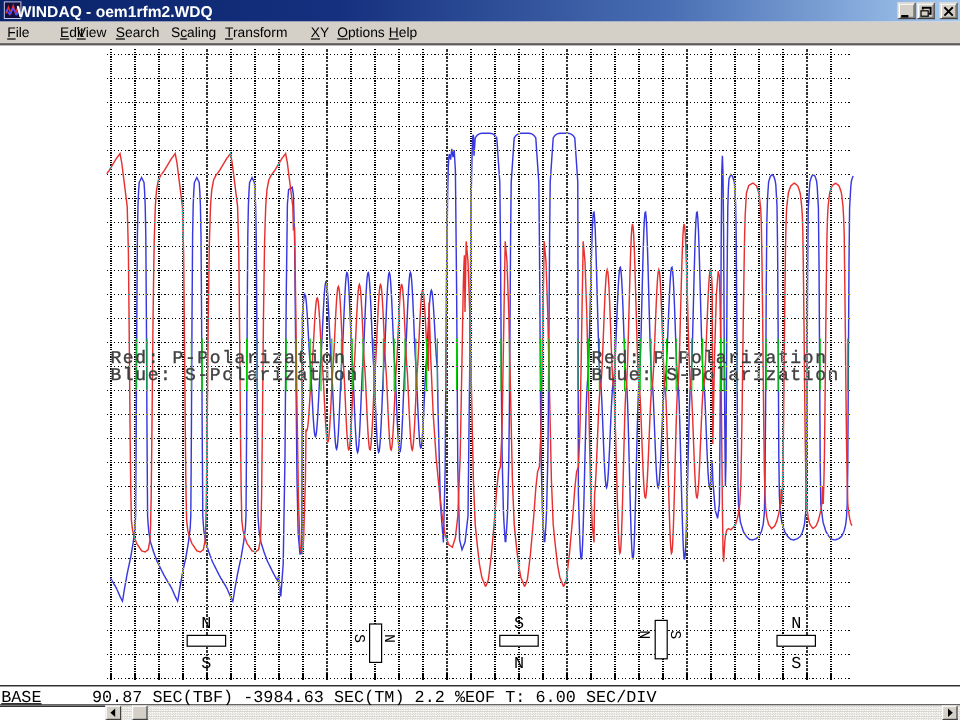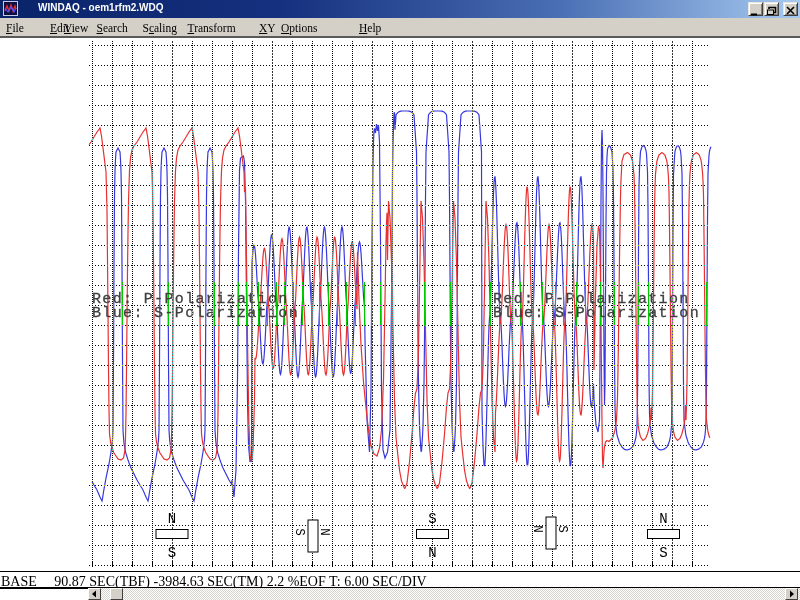--- a/index.html
+++ b/index.html
@@ -1,29 +1,29 @@
 <!DOCTYPE html>
 <html><head><meta charset="utf-8"><style>
 * { margin:0; padding:0; box-sizing:border-box; }
 body { width:800px; height:600px; overflow:hidden; font-family:"Liberation Sans",sans-serif; background:#fff; position:relative; }
 .titlebar { position:absolute; left:0; top:0; width:800px; height:18px; background:linear-gradient(90deg,#0a246a 0%,#15307e 35%,#4a6fb4 70%,#a6caf0 100%); }
 .ticon { position:absolute; left:3px; top:1px; width:15px; height:15px; }
-.ttext { position:absolute; left:38px; top:2px; color:#fff; font-weight:bold; font-size:10px; }
+.ttext { position:absolute; left:14px; top:2px; color:#fff; font-weight:bold; font-size:13px; }
 .wbtn { position:absolute; top:2px; width:15px; height:14px; background:#d4d0c8; border:1px solid; border-color:#e8e6e0 #404040 #404040 #e8e6e0; box-shadow:inset 1px 1px 0 #fff, inset -1px -1px 0 #808080; }
-.menubar { position:absolute; left:0; top:18px; width:800px; height:20px; background:#d4d0c8; border-bottom:2px solid #5a5a5a;font-family:Liberation Serif, serif; }
+.menubar { position:absolute; left:0; top:18px; width:800px; height:20px; background:#d4d0c8; border-bottom:2px solid #5a5a5a; }
 .mi { position:absolute; top:4px; font-size:11.5px; color:#000; }
 .mi u { text-decoration:underline; text-underline-offset:1px; }
 .chart { position:absolute; left:0; top:38px; width:800px; height:533px; background:#fff; }
 .chart svg { position:absolute; left:0; top:0; }
 .gridlayer { mix-blend-mode:difference; }
 .lab { font-family:"Liberation Mono",monospace; font-size:15px; letter-spacing:1.35px; fill:#404040; stroke:#404040; stroke-width:0.3; }
 .mg { font-family:"Liberation Mono",monospace; font-size:14px; fill:#000; }
 .mgr { font-family:"Liberation Mono",monospace; font-size:12.5px; fill:#000; }
 .statusbar { position:absolute; left:0; top:571px; width:800px; height:17px; background:#fff; border-top:1.5px solid #000; border-bottom:1.5px solid #000; }
-.stext { position:absolute; left:1px; top:1.5px; font-family:Liberation Serif, serif; font-size:14px; color:#000; white-space:pre; }
+.stext { position:absolute; left:1px; top:1.5px; font-family:Liberation Mono, monospace; font-size:14px; color:#000; white-space:pre; }
 .bottombar { position:absolute; left:0; top:588px; width:800px; height:12px; background:#fff; }
 .leftbox { position:absolute; left:0; top:0; width:88px; height:12px; background:#fff; border-top:1.2px solid #000; }
 .sbar { position:absolute; left:88px; top:0; width:712px; height:12px; background:repeating-conic-gradient(#fff 0% 25%, #d6d3cc 0% 50%) 0 0/2px 2px; }
 .sbtn { position:absolute; top:0; width:13px; height:12px; background:#d4d0c8; border:1px solid; border-color:#fff #404040 #404040 #fff; font-size:8px; line-height:10px; text-align:center; color:#000; }
 .thumb { position:absolute; left:22px; top:0; width:13px; height:12px; background:#d4d0c8; border:1px solid; border-color:#fff #404040 #404040 #fff; }
 </style></head><body>
 <div class="titlebar">
  <svg class="ticon" viewBox="0 0 15 15">
       <rect x="0" y="0" width="15" height="15" fill="#c8c8e8"></rect>
       <rect x="1" y="1" width="13" height="13" fill="#101040"></rect>
@@ -44,21 +44,21 @@
 </div>
 <div class="menubar">
  <div class="mi" style="left:6px;"><u>F</u>ile</div>
  <div class="mi" style="left:50px;"><u>E</u>dit</div>
  <div class="mi" style="left:64px;"><u>V</u>iew</div>
  <div class="mi" style="left:96.5px;"><u>S</u>earch</div>
  <div class="mi" style="left:142.5px;">S<u>c</u>aling</div>
  <div class="mi" style="left:187.5px;"><u>T</u>ransform</div>
  <div class="mi" style="left:259px;"><u>X</u>Y</div>
  <div class="mi" style="left:281px;"><u>O</u>ptions</div>
- <div class="mi" style="left:324px;margin-left:35px;"><u>H</u>elp</div>
+ <div class="mi" style="left:324px;"><u>H</u>elp</div>
 </div>
 <div class="chart">
  <svg width="800" height="533" viewBox="0 38 800 533">
   <polyline points="92,481.7 92.5,482.5 93,483.3 93.5,484.2 94,485 94.5,485.8 95,486.7 95.5,487.5 96,488.3 96.5,489.2 97,490 97.5,491.2 98,492.3 98.5,493.5 99,494.7 99.5,495.8 100,497 100.5,498 101,499 101.5,500 102,501 102.5,498.7 103,495.3 103.5,492 104,489.2 104.5,486.4 105,483.6 105.5,480.8 106,478 106.5,475.7 107,473.3 107.5,471 108,468.7 108.5,466.3 109,464 109.5,461 110,458 110.5,455 111,452 111.5,448 112,444 112.5,440 113,430 113.5,360 114,265 114.5,196.2 115,171 115.5,159.5 116,152 116.5,151 117,150 117.5,149 118,148 118.5,149 119,150 119.5,151 120,152 120.5,159.5 121,171 121.5,196.2 122,265 122.5,360 123,430 123.5,437.5 124,443.2 124.5,446.1 125,449.1 125.5,452 126,453.6 126.5,455.2 127,456.8 127.5,458.4 128,460 128.5,461.3 129,462.7 129.5,464 130,465.3 130.5,466.7 131,468 131.5,469 132,470 132.5,471 133,472 133.5,473 134,474 134.5,475 135,476 135.5,477 136,478 136.5,479 137,480 137.5,480.8 138,481.7 138.5,482.5 139,483.3 139.5,484.2 140,485 140.5,485.8 141,486.7 141.5,487.5 142,488.3 142.5,489.2 143,490 143.5,491.2 144,492.3 144.5,493.5 145,494.7 145.5,495.8 146,497 146.5,498 147,499 147.5,500 148,501 148.5,498.7 149,495.3 149.5,492 150,489.2 150.5,486.4 151,483.6 151.5,480.8 152,478 152.5,475.7 153,473.3 153.5,471 154,468.7 154.5,466.3 155,464 155.5,461 156,458 156.5,455 157,452 157.5,448 158,444 158.5,440 159,430 159.5,360 160,265 160.5,196.2 161,171 161.5,159.5 162,152 162.5,151 163,150 163.5,149 164,148 164.5,149 165,150 165.5,151 166,152 166.5,159.5 167,171 167.5,196.2 168,265 168.5,360 169,430 169.5,437.5 170,443.2 170.5,446.1 171,449.1 171.5,452 172,453.6 172.5,455.2 173,456.8 173.5,458.4 174,460 174.5,461.3 175,462.7 175.5,464 176,465.3 176.5,466.7 177,468 177.5,469 178,470 178.5,471 179,472 179.5,473 180,474 180.5,475 181,476 181.5,477 182,478 182.5,479 183,480 183.5,480.8 184,481.7 184.5,482.5 185,483.3 185.5,484.2 186,485 186.5,485.8 187,486.7 187.5,487.5 188,488.3 188.5,489.2 189,490 189.5,491.2 190,492.3 190.5,493.5 191,494.7 191.5,495.8 192,497 192.5,498 193,499 193.5,500 194,501 194.5,498.7 195,495.3 195.5,492 196,489.2 196.5,486.4 197,483.6 197.5,480.8 198,478 198.5,475.7 199,473.3 199.5,471 200,468.7 200.5,466.3 201,464 201.5,461 202,458 202.5,455 203,452 203.5,448 204,444 204.5,440 205,430 205.5,360 206,265 206.5,196.2 207,171 207.5,159.5 208,152 208.5,151 209,150 209.5,149 210,148 210.5,149 211,150 211.5,151 212,152 212.5,159.5 213,171 213.5,196.2 214,265 214.5,360 215,430 215.5,437.5 216,443.2 216.5,446.1 217,449.1 217.5,452 218,453.6 218.5,455.2 219,456.8 219.5,458.4 220,460 220.5,461.3 221,462.7 221.5,464 222,465.3 222.5,466.7 223,468 223.5,469 224,470 224.5,471 225,472 225.5,473 226,474 226.5,475 227,476 227.5,477 228,478 228.5,479 229,480 229.5,480.8 230,481.7 230.5,482.5 231,483.3 231.5,484.2 232,480 234,497 236,470 237.5,380 238.5,250 239.5,170 240.5,158 243.5,156 244.5,162 245.5,200 246.5,300 247.5,400 248.5,445 250,462 251.5,458 252,263.4 252.5,256.1 253,250.4 253.5,246.7 254,245.2 254.5,246.1 255,249.3 255.5,254.6 256,261.7 256.5,270.2 257,279.5 257.5,288.9 258,297.3 258.5,302.8 259,310 259.5,319.2 260,329.1 260.5,338.8 261,347.6 261.5,354.9 262,360.3 262.5,363.3 263,363.9 263.5,361.8 264,357.4 264.5,350.7 265,342.3 265.5,332.6 266,322.4 266.5,312.4 267,304.1 267.5,298.5 268,289.5 268.5,279 269,268.3 269.5,258.1 270,249.1 270.5,242 271,237.2 271.5,235 272,235.5 272.5,238.8 273,244.7 273.5,252.7 274,262.5 274.5,273.3 275,284.4 275.5,294.7 276,302 276.5,309.4 277,319.9 277.5,331.4 278,342.9 278.5,353.4 279,362.3 279.5,369 280,373.1 280.5,374.3 281,372.5 281.5,367.8 282,360.5 282.5,351 283,339.9 283.5,328.1 284,316.3 284.5,306.1 285,299.6 285.5,289.8 286,278.1 286.5,265.9 287,254.2 287.5,243.9 288,235.7 288.5,230 289,227.2 289.5,227.6 290,230.9 290.5,237.1 291,245.8 291.5,256.4 292,268.3 292.5,280.5 293,292 293.5,301 294,307.9 294.5,318.8 295,330.8 295.5,342.9 296,354.1 296.5,363.6 297,370.9 297.5,375.5 298,377 298.5,375.5 299,370.9 299.5,363.6 300,354.1 300.5,342.9 301,330.8 301.5,318.8 302,307.9 302.5,301 303,292 303.5,280.5 304,268.3 304.5,256.4 305,245.8 305.5,237.1 306,230.9 306.5,227.6 307,227.2 307.5,230 308,235.7 308.5,243.9 309,254.2 309.5,265.9 310,278.1 310.5,289.8 311,299.6 311.5,306.1 312,316.4 312.5,328.4 313,340.5 313.5,352 314,361.9 314.5,369.7 315,374.8 315.5,376.9 316,376 316.5,372 317,365.3 317.5,356.2 318,345.3 318.5,333.3 319,321.1 319.5,309.9 320,302 320.5,294.1 321,282.9 321.5,270.7 322,258.7 322.5,247.8 323,238.7 323.5,232 324,228 324.5,227.1 325,229.2 325.5,234.3 326,242.1 326.5,252 327,263.5 327.5,275.6 328,287.6 328.5,297.9 329,304.4 329.5,314.2 330,325.9 330.5,338.1 331,349.8 331.5,360.1 332,368.3 332.5,374 333,376.8 333.5,376.4 334,373.1 334.5,366.9 335,358.2 335.5,347.6 336,335.7 336.5,323.5 337,312 337.5,303 338,296.1 338.5,285.2 339,273.2 339.5,261.1 340,249.9 340.5,240.4 341,233.1 341.5,228.5 342,227 342.5,228.5 343,233.1 343.5,240.4 344,249.9 344.5,261.1 345,273.2 345.5,285.2 346,296.1 346.5,303 347,312 347.5,323.5 348,335.7 348.5,347.2 349,357.2 349.5,365.2 350,370.6 350.5,373.2 351,372.9 351.5,369.6 352,363.7 352.5,355.6 353,345.7 353.5,334.7 354,323.5 354.5,312.8 355,304.1 355.5,298.4 356,289.5 356.5,279.5 357,269.4 357.5,260.2 358,252.4 358.5,246.6 359,243 359.5,241.9 360,243.3 360.5,247.1 361,252.9 361.5,260.4 362,269.2 362.5,278.5 363,287.8 363.5,296.2 364,302 364.5,307.7 365,340 365.5,360 366,380 366.5,400 367,420 367.5,426.4 368,432.8 368.5,439.2 369,445.6 369.5,452 370,431.3 370.5,410.7 371,390 371.5,315 372,240 372.5,201.7 373,163.3 373.5,141.7 374,131.2 374.5,128.4 375,130.7 375.5,133 376,128.5 376.5,124 377,127.5 377.5,131 378,128 378.5,125 379,133.5 379.5,142 380,191 380.5,240 381,315 381.5,390 382,410 382.5,430 383,450 383.5,452 384,454 384.5,456 385,458 385.5,456.8 386,455.6 386.5,454.4 387,453.2 387.5,452 388,447.6 388.5,443.2 389,438.8 389.5,434.4 390,430 390.5,386.7 391,343.3 391.5,300 392,236.4 392.5,172.7 393,144.7 393.5,125.5 394,113.5 394.5,112.3 395,129.8 395.5,122.4 396,115 396.5,114.2 397,113.5 397.5,112.9 398,112.5 398.5,112.1 399,111.8 399.5,111.6 400,111.4 400.5,111.2 401,111.2 401.5,111.1 402,111 402.5,111 403,111 403.5,111 404,111 404.5,111 405,111 405.5,111 406,111 406.5,111 407,111 407.5,111 408,111 408.5,111.1 409,111.2 409.5,111.2 410,111.4 410.5,111.6 411,111.8 411.5,112.1 412,112.5 412.5,112.9 413,113.5 413.5,114.2 414,115 414.5,122.4 415,129.8 415.5,137.2 416,144.6 416.5,152 417,198 417.5,269.7 418,341.3 418.5,382.9 419,404.3 419.5,425.7 420,436.1 420.5,443.6 421,451.2 421.5,451.2 422,443.6 422.5,436.1 423,425.7 423.5,404.3 424,382.9 424.5,341.3 425,269.7 425.5,198 426,152 426.5,144.6 427,137.2 427.5,129.8 428,122.4 428.5,115 429,114.2 429.5,113.5 430,112.9 430.5,112.5 431,112.1 431.5,111.8 432,111.6 432.5,111.4 433,111.2 433.5,111.2 434,111.1 434.5,111 435,111 435.5,111 436,111 436.5,111 437,111 437.5,111 438,111 438.5,111 439,111 439.5,111 440,111 440.5,111 441,111.1 441.5,111.2 442,111.2 442.5,111.4 443,111.6 443.5,111.8 444,112.1 444.5,112.5 445,112.9 445.5,113.5 446,114.2 446.5,115 447,122.4 447.5,129.8 448,137.2 448.5,144.6 449,152 449.5,198 450,269.7 450.5,341.3 451,382.9 451.5,404.3 452,425.7 452.5,436.1 453,443.6 453.5,451.2 454,451.2 454.5,443.6 455,436.1 455.5,425.7 456,404.3 456.5,382.9 457,341.3 457.5,269.7 458,198 458.5,152 459,144.6 459.5,137.2 460,129.8 460.5,122.4 461,115 461.5,114.2 462,113.5 462.5,112.9 463,112.5 463.5,112.1 464,111.8 464.5,111.6 465,111.4 465.5,111.2 466,111.2 466.5,111.1 467,111 467.5,111 468,111 468.5,111 469,111 469.5,111 470,111 470.5,111 471,111 471.5,111 472,111 472.5,111 473,111 473.5,111.1 474,111.2 474.5,111.2 475,111.4 475.5,111.6 476,111.8 476.5,112.1 477,112.5 477.5,112.9 478,113.5 478.5,114.2 479,115 479.5,122.4 480,129.8 480.5,137.2 481,144.6 481.5,152 482,411.4 482.5,429.9 483,445.7 483.5,457.5 484,464.5 484.5,466.2 485,462.4 485.5,453.2 486,439.2 486.5,421.5 487,401.2 487.5,379.9 488,359.2 488.5,340.8 489,326.6 489.5,318.6 490,314.4 490.5,303 491,286.8 491.5,267.5 492,247 492.5,226.8 493,208.6 493.5,193.7 494,183 494.5,177.2 495,176.8 495.5,181.5 496,191.1 496.5,204.7 497,221.4 497.5,239.9 498,258.9 498.5,277.2 499,293.5 499.5,306.6 500,315.3 500.5,318.4 501,324 501.5,333.7 502,345.6 502.5,358.6 503,371.4 503.5,383.2 504,393.1 504.5,400.5 505,405 505.5,406.4 506,404.7 506.5,400.1 507,393 507.5,383.8 508,373.1 508.5,361.7 509,350.1 509.5,339.2 510,329.7 510.5,322.4 511,318.3 511.5,316.1 512,310.2 512.5,301.4 513,290.6 513.5,278.6 514,266.2 514.5,254 515,243 515.5,233.8 516,227 516.5,223.2 517,222.7 517.5,225.7 518,232 518.5,241.3 519,253.1 519.5,266.7 520,280.9 520.5,294.6 521,306.6 521.5,315.2 522,318.4 522.5,324.9 523,336.9 523.5,352.8 524,371.4 524.5,391.4 525,411.4 525.5,429.9 526,445.7 526.5,457.5 527,464.5 527.5,466.2 528,462.4 528.5,453.2 529,439.2 529.5,421.5 530,401.2 530.5,379.9 531,359.2 531.5,340.8 532,326.6 532.5,318.6 533,314.4 533.5,303 534,286.8 534.5,267.5 535,247 535.5,226.8 536,208.6 536.5,193.7 537,183 537.5,177.2 538,176.8 538.5,181.5 539,191.1 539.5,204.7 540,221.4 540.5,239.9 541,258.9 541.5,277.2 542,293.5 542.5,306.6 543,315.3 543.5,318.4 544,324 544.5,333.7 545,345.6 545.5,358.6 546,371.4 546.5,383.2 547,393.1 547.5,400.5 548,405 548.5,406.4 549,404.7 549.5,400.1 550,393 550.5,383.8 551,373.1 551.5,361.7 552,350.1 552.5,339.2 553,329.7 553.5,322.4 554,318.3 554.5,316.1 555,310.2 555.5,301.4 556,290.6 556.5,278.6 557,266.2 557.5,254 558,243 558.5,233.8 559,227 559.5,223.2 560,222.7 560.5,225.7 561,232 561.5,241.3 562,253.1 562.5,266.7 563,280.9 563.5,294.6 564,306.6 564.5,315.2 565,318.4 565.5,324.9 566,336.9 566.5,352.8 567,371.4 567.5,391.4 568,411.4 568.5,429.9 569,445.7 569.5,457.5 570,464.5 570.5,466.2 571,462.4 571.5,453.2 572,439.2 572.5,421.5 573,401.2 573.5,379.9 574,359.2 574.5,340.8 575,326.6 575.5,318.6 576,314.4 576.5,303 577,286.8 577.5,267.5 578,247 578.5,226.8 579,208.6 579.5,193.7 580,183 580.5,177.2 581,176.8 581.5,181.5 582,191.1 582.5,204.7 583,221.4 583.5,239.9 584,258.9 584.5,277.2 585,293.5 585.5,306.6 586,315.3 586.5,318.4 587,324 587.5,333.7 588,345.6 588.5,358.6 589,371.4 589.5,383.2 590,393.1 590.5,400.5 591,405 591.5,406.4 592,404.7 592.5,400.1 593,393 593.5,383.8 594,400 594.5,406.2 595,412.5 595.5,418.8 596,425 596.5,426.8 597,428.5 597.5,430.2 598,432 598.5,428 599,424 599.5,420 600,363.7 600.5,292.9 601,200 601.5,142.5 602,129.9 602.5,144.3 603,192.9 603.5,282.1 604,354.3 604.5,405 605,384 605.5,296.7 606,220.4 606.5,172.6 607,156.8 607.5,149 608,147.8 608.5,146.7 609,145.5 609.5,146 610,146.5 610.5,147 611,148.7 611.5,150.3 612,152 612.5,160.8 613,169.7 613.5,197 614,265 614.5,360 615,406.7 615.5,422.5 616,426.7 616.5,430.8 617,435 617.5,436.6 618,438.2 618.5,439.8 619,441.4 619.5,443 620,443.8 620.5,444.6 621,445.4 621.5,446.2 622,447 622.5,447.5 623,448 623.5,448.5 624,449 624.5,449.5 625,449.6 625.5,449.7 626,449.8 626.5,449.9 627,450 627.5,449.8 628,449.7 628.5,449.5 629,449.3 629.5,449.2 630,449 630.5,448.6 631,448.2 631.5,447.8 632,447.4 632.5,447 633,446 633.5,445 634,444 634.5,443 635,441 635.5,439 636,437 636.5,432 637,427 637.5,400 638,340 638.5,247.5 639,186 639.5,167.9 640,159.1 640.5,151.7 641,150 641.5,148.3 642,146.9 642.5,146.4 643,145.9 643.5,145.6 644,146.1 644.5,146.6 645,147.3 645.5,149 646,150.7 646.5,153.8 647,162.6 647.5,171.5 648,208 648.5,282.5 649,380 649.5,413.3 650,423.3 650.5,427.5 651,431.7 651.5,435.3 652,436.9 652.5,438.5 653,440.1 653.5,441.7 654,443.2 654.5,444 655,444.8 655.5,445.6 656,446.4 656.5,447.1 657,447.6 657.5,448.1 658,448.6 658.5,449.1 659,449.5 659.5,449.6 660,449.7 660.5,449.8 661,449.9 661.5,450 662,449.8 662.5,449.6 663,449.5 663.5,449.3 664,449.1 664.5,448.9 665,448.5 665.5,448.1 666,447.7 666.5,447.3 667,446.8 667.5,445.8 668,444.8 668.5,443.8 669,442.6 669.5,440.6 670,438.6 670.5,436 671,431 671.5,426 672,393.3 672.5,320 673,230 673.5,175 674,166.2 674.5,157.3 675,151.3 675.5,149.7 676,148 676.5,146.8 677,146.3 677.5,145.8 678,145.7 678.5,146.2 679,146.7 679.5,147.7 680,149.3 680.5,151 681,155.5 681.5,164.4 682,173.2 682.5,219 683,300 683.5,386.7 684,420 684.5,424.2 685,428.3 685.5,432.5 686,435.6 686.5,437.2 687,438.8 687.5,440.4 688,442 688.5,443.3 689,444.1 689.5,444.9 690,445.7 690.5,446.5 691,447.2 691.5,447.7 692,448.2 692.5,448.7 693,449.2 693.5,449.5 694,449.6 694.5,449.7 695,449.8 695.5,449.9 696,449.9 696.5,449.8 697,449.6 697.5,449.4 698,449.3 698.5,449.1 699,448.8 699.5,448.4 700,448 700.5,447.6 701,447.2 701.5,446.6 702,445.6 702.5,444.6 703,443.6 703.5,442.2 704,440.2 704.5,438.2 705,435 705.5,430 706,420 706.5,386.7 707,300 707.5,219 708,173.2 708.5,164.4 709,155.5 709.5,151 710,149.3 710.5,147.7 711,146.7" fill="none" stroke="#3838e0" stroke-width="1.2"></polyline>
   <polyline points="89,144.7 89.5,144 90,143.3 90.5,142.7 91,142 91.5,141.2 92,140.3 92.5,139.5 93,138.7 93.5,137.8 94,137 94.5,136.2 95,135.3 95.5,134.5 96,133.7 96.5,132.8 97,132 97.5,131.3 98,130.7 98.5,130 99,129.3 99.5,128.7 100,128 100.5,130.7 101,133.3 101.5,136 102,140 102.5,144 103,148 103.5,152 104,156 104.5,160 105,164 105.5,168 106,172 106.5,191 107,210 107.5,260 108,312.5 108.5,368.8 109,409.7 109.5,433.7 110,437.8 110.5,442 111,444 111.5,446 112,448 112.5,449.2 113,450.5 113.5,451.8 114,453 114.5,453.8 115,454.5 115.5,455.2 116,456 116.5,456.8 117,457.5 117.5,458.2 118,459 118.5,459.2 119,459.3 119.5,459.5 120,459.7 120.5,459.8 121,460 121.5,459.6 122,459.2 122.5,458.8 123,458.4 123.5,458 124,455.3 124.5,452.7 125,450 125.5,437.5 126,413.3 126.5,370 127,320 127.5,270 128,232.5 128.5,201.7 129,185.2 129.5,170.7 130,164.4 130.5,158 131,155.3 131.5,152.7 132,150 132.5,149 133,148 133.5,147 134,146 134.5,145.3 135,144.7 135.5,144 136,143.3 136.5,142.7 137,142 137.5,141.2 138,140.3 138.5,139.5 139,138.7 139.5,137.8 140,137 140.5,136.2 141,135.3 141.5,134.5 142,133.7 142.5,132.8 143,132 143.5,131.3 144,130.7 144.5,130 145,129.3 145.5,128.7 146,128 146.5,130.7 147,133.3 147.5,136 148,140 148.5,144 149,148 149.5,152 150,156 150.5,160 151,164 151.5,168 152,172 152.5,191 153,210 153.5,260 154,312.5 154.5,368.8 155,409.7 155.5,433.7 156,437.8 156.5,442 157,444 157.5,446 158,448 158.5,449.2 159,450.5 159.5,451.8 160,453 160.5,453.8 161,454.5 161.5,455.2 162,456 162.5,456.8 163,457.5 163.5,458.2 164,459 164.5,459.2 165,459.3 165.5,459.5 166,459.7 166.5,459.8 167,460 167.5,459.6 168,459.2 168.5,458.8 169,458.4 169.5,458 170,455.3 170.5,452.7 171,450 171.5,437.5 172,413.3 172.5,370 173,320 173.5,270 174,232.5 174.5,201.7 175,185.2 175.5,170.7 176,164.4 176.5,158 177,155.3 177.5,152.7 178,150 178.5,149 179,148 179.5,147 180,146 180.5,145.3 181,144.7 181.5,144 182,143.3 182.5,142.7 183,142 183.5,141.2 184,140.3 184.5,139.5 185,138.7 185.5,137.8 186,137 186.5,136.2 187,135.3 187.5,134.5 188,133.7 188.5,132.8 189,132 189.5,131.3 190,130.7 190.5,130 191,129.3 191.5,128.7 192,128 192.5,130.7 193,133.3 193.5,136 194,140 194.5,144 195,148 195.5,152 196,156 196.5,160 197,164 197.5,168 198,172 198.5,191 199,210 199.5,260 200,312.5 200.5,368.8 201,409.7 201.5,433.7 202,437.8 202.5,442 203,444 203.5,446 204,448 204.5,449.2 205,450.5 205.5,451.8 206,453 206.5,453.8 207,454.5 207.5,455.2 208,456 208.5,456.8 209,457.5 209.5,458.2 210,459 210.5,459.2 211,459.3 211.5,459.5 212,459.7 212.5,459.8 213,460 213.5,459.6 214,459.2 214.5,458.8 215,458.4 215.5,458 216,455.3 216.5,452.7 217,450 217.5,437.5 218,413.3 218.5,370 219,320 219.5,270 220,232.5 220.5,201.7 221,185.2 221.5,170.7 222,164.4 222.5,158 223,155.3 223.5,152.7 224,150 224.5,149 225,148 225.5,147 226,146 226.5,145.3 227,144.7 227.5,144 228,143.3 228.5,142.7 229,142 229.5,141.2 230,140.3 230.5,139.5 231,138.7 231.5,137.8 232,137 232.5,136.2 233,135.3 233.5,134.5 234,133.7 234.5,132.8 235,132 235.5,131.3 236,130.7 236.5,130 237,129.3 237.5,128.7 238,128 238.5,130.7 239,133.3 239.5,136 240,140 240.5,144 241,148 241.5,152 242,156 242.5,160 243,164 243.5,168 244,172 244.5,191 245.5,190 246.5,260 247.5,340 248.8,420 250,455 251.5,462 253,450 254.5,400 255,357.7 255.5,359 256,358.2 256.5,355.2 257,350.3 257.5,343.6 258,335.7 258.5,327 259,318.3 259.5,310.4 260,305.3 260.5,298.6 261,289.9 261.5,280.7 262,271.7 262.5,263.4 263,256.6 263.5,251.6 264,248.8 264.5,248.3 265,250.2 265.5,254.3 266,260.5 266.5,268.4 267,277.4 267.5,287 268,296.3 268.5,304.1 269,309.3 269.5,317.7 270,327.4 270.5,337.4 271,346.9 271.5,355.3 272,361.9 272.5,366.4 273,368.5 273.5,367.9 274,364.9 274.5,359.4 275,351.9 275.5,342.8 276,332.7 276.5,322.4 277,312.8 277.5,306 278,299.1 278.5,289.3 279,278.6 279.5,267.9 280,258.1 280.5,249.8 281,243.6 281.5,239.8 282,238.7 282.5,240.4 283,244.7 283.5,251.5 284,260.4 284.5,270.7 285,281.7 285.5,292.7 286,302.2 286.5,308.2 287,317.2 287.5,328 288,339.3 288.5,350 289,359.4 289.5,367 290,372.2 290.5,374.8 291,374.5 291.5,371.4 292,365.7 292.5,357.7 293,347.9 293.5,337 294,325.8 294.5,315.2 295,306.9 295.5,300.5 296,290.6 296.5,279.5 297,268.4 297.5,258.1 298,249.3 298.5,242.6 299,238.4 299.5,237 300,238.4 300.5,242.6 301,249.3 301.5,258.1 302,268.4 302.5,279.5 303,290.6 303.5,300.5 304,306.9 304.5,315.2 305,325.8 305.5,337 306,347.9 306.5,357.7 307,365.7 307.5,371.4 308,374.5 308.5,374.8 309,372.2 309.5,367 310,359.4 310.5,350 311,339.3 311.5,328 312,317.2 312.5,308.2 313,302.2 313.5,292.7 314,281.7 314.5,270.5 315,260 315.5,250.9 316,243.7 316.5,239 317,237.1 317.5,237.9 318,241.6 318.5,247.8 319,256.2 319.5,266.2 320,277.2 320.5,288.4 321,298.7 321.5,306 322,313.3 322.5,323.6 323,334.8 323.5,345.8 324,355.8 324.5,364.2 325,370.4 325.5,374.1 326,374.9 326.5,373 327,368.3 327.5,361.1 328,352 328.5,341.5 329,330.3 329.5,319.3 330,309.8 330.5,303.8 331,294.8 331.5,284 332,272.7 332.5,262 333,252.6 333.5,245 334,239.8 334.5,237.2 335,237.5 335.5,240.6 336,246.3 336.5,254.3 337,264.1 337.5,275 338,286.2 338.5,296.8 339,305.1 339.5,311.5 340,321.4 340.5,332.5 341,343.6 341.5,353.9 342,362.7 342.5,369.4 343,373.6 343.5,375 344,373.6 344.5,369.4 345,362.7 345.5,353.9 346,343.6 346.5,332.5 347,321.4 347.5,311.5 348,305.1 348.5,296.9 349,286.5 349.5,275.8 350,265.5 350.5,256.6 351,249.4 351.5,244.6 352,242.2 352.5,242.6 353,245.5 353.5,250.8 354,258.1 354.5,267 355,276.8 355.5,286.8 356,296.3 356.5,304.1 357,309.2 357.5,252 358,268 358.5,284 359,300 359.5,311.2 360,322.5 360.5,333.8 361,345 361.5,352.4 362,359.8 362.5,367.2 363,374.6 363.5,382 364,387.2 364.5,392.4 365,397.6 365.5,402.8 366,408 366.5,412.4 367,416.8 367.5,421.2 368,425.6 368.5,430 369,433.2 369.5,436.4 370,439.6 370.5,442.8 371,446 371.5,447.3 372,448.7 372.5,450 373,451.3 373.5,452.7 374,454 374.5,454.3 375,454.7 375.5,455 376,455.3 376.5,455.7 377,456 377.5,454.4 378,452.8 378.5,451.2 379,449.6 379.5,448 380,443.5 380.5,439 381,434.5 381.5,430 382,417.5 382.5,405 383,392.5 383.5,380 384,353.3 384.5,326.7 385,300 385.5,270.8 386,241.7 386.5,223.5 387,212.8 387.5,260 388,230 388.5,201 389,206.7 389.5,212.3 390,218 390.5,232.7 391,247.3 391.5,262 392,284.7 392.5,307.3 393,330 393.5,353.3 394,376.7 394.5,400 395,412.3 395.5,424.7 396,437 396.5,442 397,447 397.5,452 398,456.5 398.5,461 399,465.5 399.5,470 400,472.8 400.5,475.5 401,478.2 401.5,481 402,482.2 402.5,483.5 403,484.7 403.5,485.9 404,487.2 404.5,488.4 405,488.3 405.5,487 406,485.7 406.5,484.3 407,483 407.5,478.8 408,474.6 408.5,470.4 409,466.2 409.5,462 410,456.4 410.5,450.8 411,445.2 411.5,439.6 412,434 412.5,427.2 413,420.5 413.5,413.8 414,407 414.5,402.3 415,397.7 415.5,393 416,391.7 416.5,390.3 417,389 417.5,377.8 418,366.7 418.5,348.3 419,319.2 419.5,290 420,260 420.5,230 421,201 421.5,206.7 422,212.3 422.5,218 423,232.7 423.5,247.3 424,262 424.5,284.7 425,307.3 425.5,330 426,353.3 426.5,376.7 427,400 427.5,412.3 428,424.7 428.5,437 429,442 429.5,447 430,452 430.5,456.5 431,461 431.5,465.5 432,470 432.5,472.8 433,475.5 433.5,478.2 434,481 434.5,482.2 435,483.5 435.5,484.7 436,485.9 436.5,487.2 437,488.4 437.5,488.3 438,487 438.5,485.7 439,484.3 439.5,483 440,478.8 440.5,474.6 441,470.4 441.5,466.2 442,462 442.5,456.4 443,450.8 443.5,445.2 444,439.6 444.5,434 445,427.2 445.5,420.5 446,413.8 446.5,407 447,402.3 447.5,397.7 448,393 448.5,391.7 449,390.3 449.5,389 450,377.8 450.5,366.7 451,348.3 451.5,319.2 452,290 452.5,260 453,230 453.5,201 454,206.7 454.5,212.3 455,218 455.5,232.7 456,247.3 456.5,262 457,284.7 457.5,307.3 458,330 458.5,353.3 459,376.7 459.5,400 460,412.3 460.5,424.7 461,437 461.5,442 462,447 462.5,452 463,456.5 463.5,461 464,465.5 464.5,470 465,472.8 465.5,475.5 466,478.2 466.5,481 467,482.2 467.5,483.5 468,484.7 468.5,485.9 469,487.2 469.5,488.4 470,488.3 470.5,487 471,485.7 471.5,484.3 472,483 472.5,478.8 473,474.6 473.5,470.4 474,466.2 474.5,462 475,456.4 475.5,450.8 476,445.2 476.5,439.6 477,434 477.5,427.2 478,420.5 478.5,413.8 479,407 479.5,402.3 480,397.7 480.5,393 481,391.7 481.5,390.3 482,389 482.5,377.8 483,366.7 483.5,348.3 484,319.2 484.5,290 485,260 485.5,230 486,201 486.5,206.7 487,212.3 487.5,218 488,232.7 488.5,247.3 489,262 489.5,284.7 490,307.3 490.5,330 491,353.3 491.5,376.7 492,400 492.5,412.3 493,424.7 493.5,437 494,442 494.5,447 495,452 495.5,412.1 496,406.3 496.5,397.9 497,387.5 497.5,375.7 498,363.3 498.5,351.1 499,340 499.5,330.7 500,324.2 500.5,321.8 501,317.6 501.5,309.7 502,299.4 502.5,287.4 503,274.6 503.5,261.8 504,249.9 504.5,239.6 505,231.7 505.5,226.5 506,224.7 506.5,226.3 507,231.4 507.5,239.6 508,250.6 508.5,263.6 509,277.6 509.5,291.8 510,304.7 510.5,315.2 511,321.4 511.5,324.5 512,333.3 512.5,346.5 513,363 513.5,381.3 514,400.3 514.5,418.6 515,434.8 515.5,447.9 516,456.9 516.5,461.1 517,460.1 517.5,454 518,443.2 518.5,428.3 519,410.5 519.5,390.9 520,371 520.5,352.4 521,336.8 521.5,325.8 522,321.6 522.5,314.5 523,301.5 523.5,284.7 524,265.8 524.5,246.3 525,227.8 525.5,211.5 526,198.8 526.5,190.3 527,186.7 527.5,188.2 528,194.4 528.5,205.1 529,219.3 529.5,236 530,254.1 530.5,272.4 531,289.4 531.5,304.1 532,315.2 532.5,321.4 533,324.3 533.5,332.1 534,343.1 534.5,356 535,369.6 535.5,382.7 536,394.4 536.5,404 537,410.8 537.5,414.5 538,414.9 538.5,412.1 539,406.3 539.5,397.9 540,387.5 540.5,375.7 541,363.3 541.5,351.1 542,340 542.5,330.7 543,324.2 543.5,321.8 544,317.6 544.5,309.7 545,299.4 545.5,287.4 546,274.6 546.5,261.8 547,249.9 547.5,239.6 548,231.7 548.5,226.5 549,224.7 549.5,226.3 550,231.4 550.5,239.6 551,250.6 551.5,263.6 552,277.6 552.5,291.8 553,304.7 553.5,315.2 554,321.4 554.5,324.5 555,333.3 555.5,346.5 556,363 556.5,381.3 557,400.3 557.5,418.6 558,434.8 558.5,447.9 559,456.9 559.5,461.1 560,460.1 560.5,454 561,443.2 561.5,428.3 562,410.5 562.5,390.9 563,371 563.5,352.4 564,336.8 564.5,325.8 565,321.6 565.5,314.5 566,301.5 566.5,284.7 567,265.8 567.5,246.3 568,227.8 568.5,211.5 569,198.8 569.5,190.3 570,186.7 570.5,188.2 571,194.4 571.5,205.1 572,219.3 572.5,236 573,254.1 573.5,272.4 574,289.4 574.5,304.1 575,315.2 575.5,321.4 576,324.3 576.5,332.1 577,343.1 577.5,356 578,369.6 578.5,382.7 579,394.4 579.5,404 580,410.8 580.5,414.5 581,414.9 581.5,412.1 582,406.3 582.5,397.9 583,387.5 583.5,375.7 584,363.3 584.5,351.1 585,340 585.5,330.7 586,324.2 586.5,321.8 587,317.6 587.5,309.7 588,299.4 588.5,287.4 589,274.6 589.5,261.8 590,249.9 590.5,239.6 591,231.7 591.5,226.5 592,224.7 592.5,226.3 593,231.4 593.5,239.6 594,370 594.5,345 595,320 595.5,295 596,278.3 596.5,261.7 597,245 597.5,238.7 598,232.3 598.5,226 599,228 599.5,230 600,250 600.5,279 601,321.5 601.5,372.5 602,423 602.5,459 603,468 603.5,460.2 604,451.5 604.5,446.6 605,444.3 605.5,442 606,441.5 606.5,441 607,440.5 607.5,440.8 608,441 608.5,441.2 609,441.5 609.5,441 610,440.5 610.5,440 611,439.5 611.5,438.9 612,438.2 612.5,437.6 613,437 613.5,435.2 614,433.5 614.5,431.8 615,430 615.5,426.6 616,423.1 616.5,419.7 617,409.4 617.5,397.4 618,369 618.5,336.5 619,298 619.5,258 620,226.4 620.5,196.8 621,179.5 621.5,170.2 622,161 622.5,159.4 623,157.8 623.5,156.1 624,154.5 624.5,154.2 625,153.9 625.5,153.6 626,153.4 626.5,153.1 627,152.8 627.5,152.5 628,152.9 628.5,153.3 629,153.8 629.5,154.2 630,154.6 630.5,155 631,156.5 631.5,158 632,159.5 632.5,161 633,165.7 633.5,170.3 634,175 634.5,189.3 635,219.4 635.5,260 636,310 636.5,355.7 637,393.8 637.5,412.5 638,422.5 638.5,426.8 639,431 639.5,433 640,435 640.5,437 641,437.7 641.5,438.4 642,439.1 642.5,439.8 643,440.5 643.5,440.1 644,439.7 644.5,439.3 645,438.9 645.5,438.5 646,437.4 646.5,436.2 647,435.1 647.5,434 648,431.9 648.5,429.9 649,427.8 649.5,425.4 650,422.7 650.5,420 651,407.5 651.5,420 652,408.7 652.5,390 653,347.1 653.5,300 654,251.9 654.5,211.2 655,186.4 655.5,174.1 656,169.4 656.5,164.7 657,160.7 657.5,159.2 658,157.7 658.5,156.2 659,154.9 659.5,154.5 660,154.1 660.5,153.7 661,153.2 661.5,152.8 662,152.6 662.5,153 663,153.4 663.5,153.8 664,154.2 664.5,154.7 665,155.3 665.5,156.8 666,158.3 666.5,159.8 667,161.9 667.5,166.6 668,171.3 668.5,177.9 669,192.1 669.5,227.5 670,270 670.5,320 671,364.3 671.5,397.5 672,416.3 672.5,423.4 673,427.6 673.5,431.4 674,433.4 674.5,435.4 675,437.1 675.5,437.8 676,438.5 676.5,439.2 677,439.9 677.5,440.4 678,440 678.5,439.6 679,439.2 679.5,438.8 680,438.3 680.5,437.1 681,436 681.5,434.9 682,433.6 682.5,431.5 683,429.5 683.5,427.4 684,424.8 684.5,422.2 685,417.5 685.5,405 686,420 686.5,405 687,381.4 687.5,338.6 688,290 688.5,243.7 689,203.1 689.5,183.6 690,173.1 690.5,168.5 691,163.8 691.5,160.4 692,158.9 692.5,157.4 693,155.9 693.5,154.8 694,154.4 694.5,154 695,153.6 695.5,153.2 696,152.8 696.5,152.7 697,153.1 697.5,153.5 698,153.9 698.5,154.3 699,154.8 699.5,155.6 700,157.1 700.5,158.6 701,160.1 701.5,162.9 702,167.5 702.5,172.2 703,180.7 703.5,195 704,235.6 704.5,280 705,330 705.5,372.9 706,401.3 706.5,420 707,424.2 707.5,428.5 708,431.8 708.5,433.8 709,435.8 709.5,437.3 710,438" fill="none" stroke="#e83030" stroke-width="1.2"></polyline>
   <line x1="113.5" y1="282" x2="113.5" y2="326" stroke="#00c800" stroke-width="1"></line>
       <line x1="122.5" y1="282" x2="122.5" y2="326" stroke="#00c800" stroke-width="1"></line>
       <line x1="159.5" y1="282" x2="159.5" y2="326" stroke="#00c800" stroke-width="1"></line>
       <line x1="168.5" y1="282" x2="168.5" y2="326" stroke="#00c800" stroke-width="1"></line>
       <line x1="205.5" y1="282" x2="205.5" y2="326" stroke="#00c800" stroke-width="1"></line>

